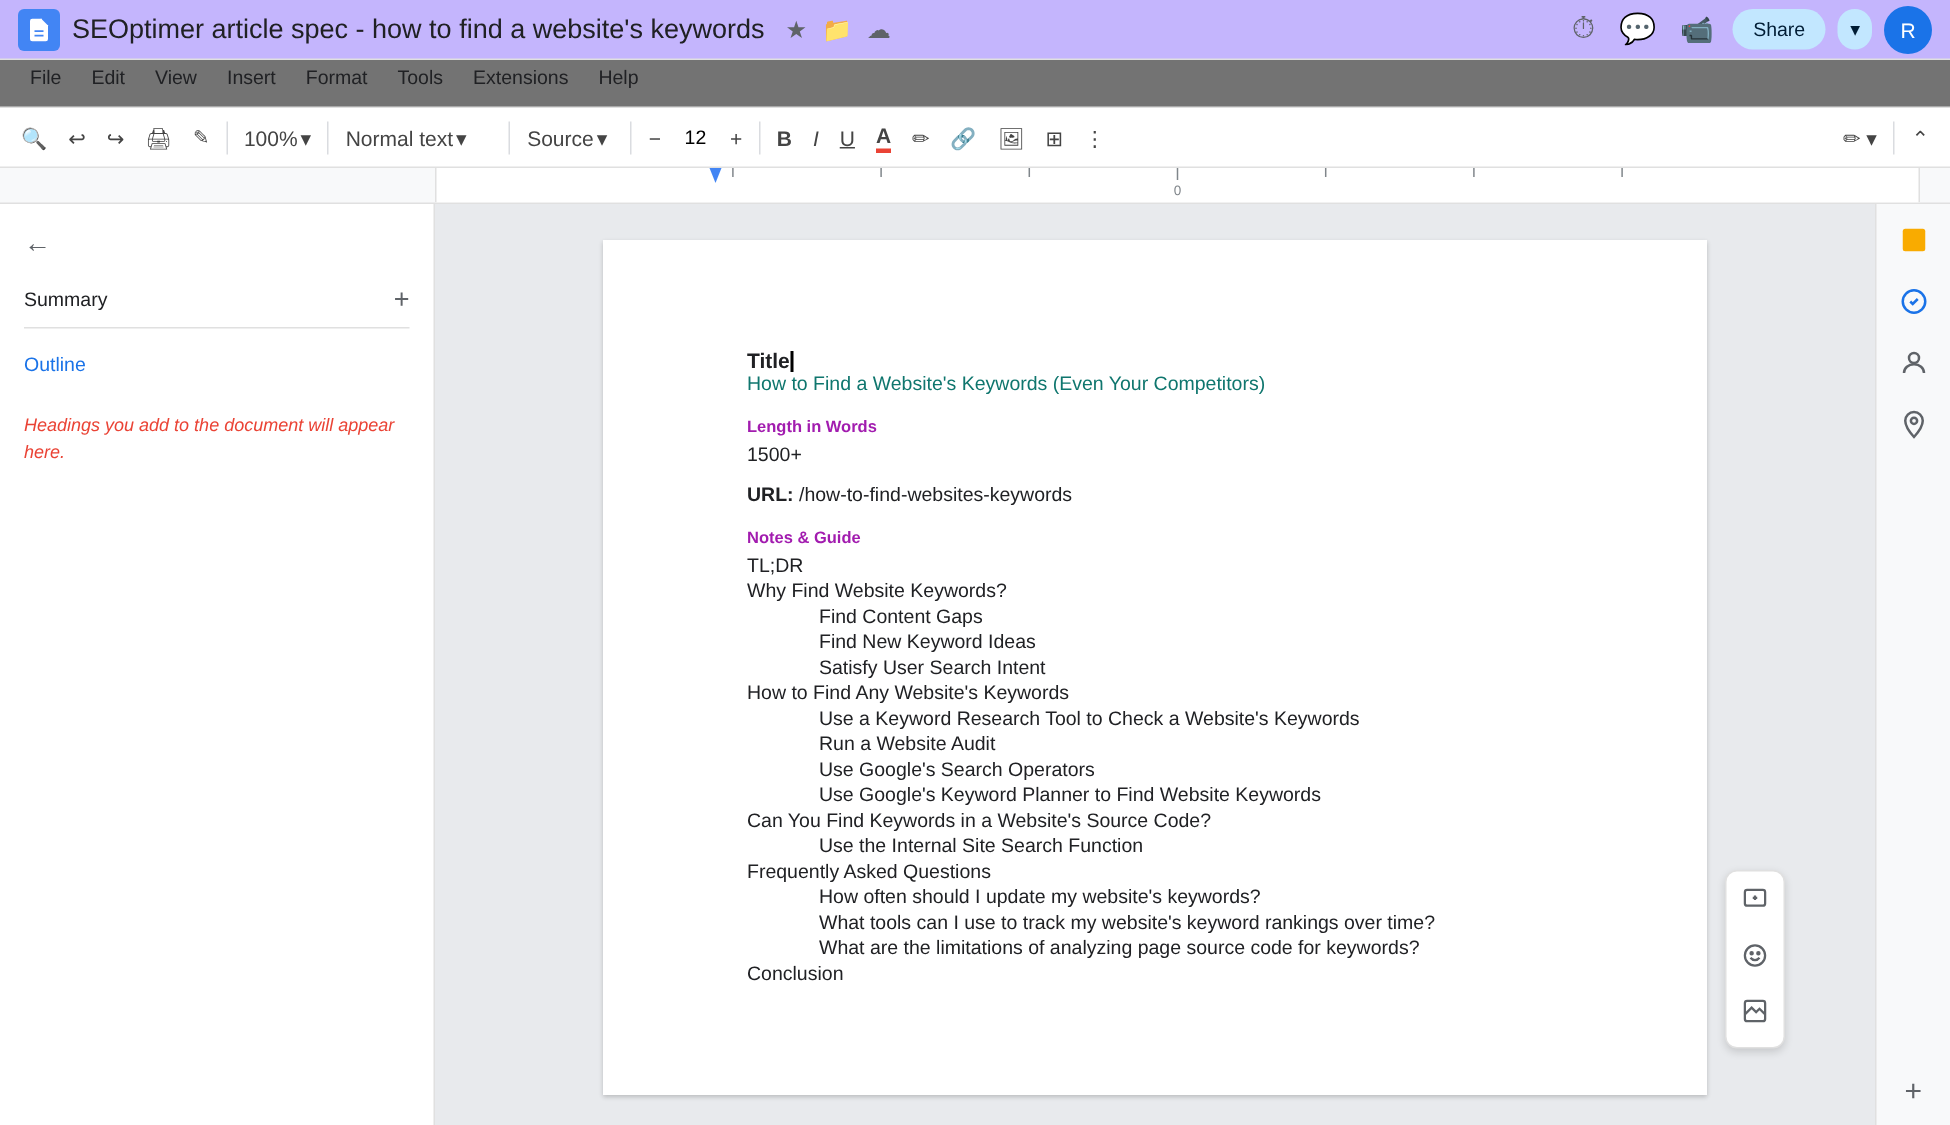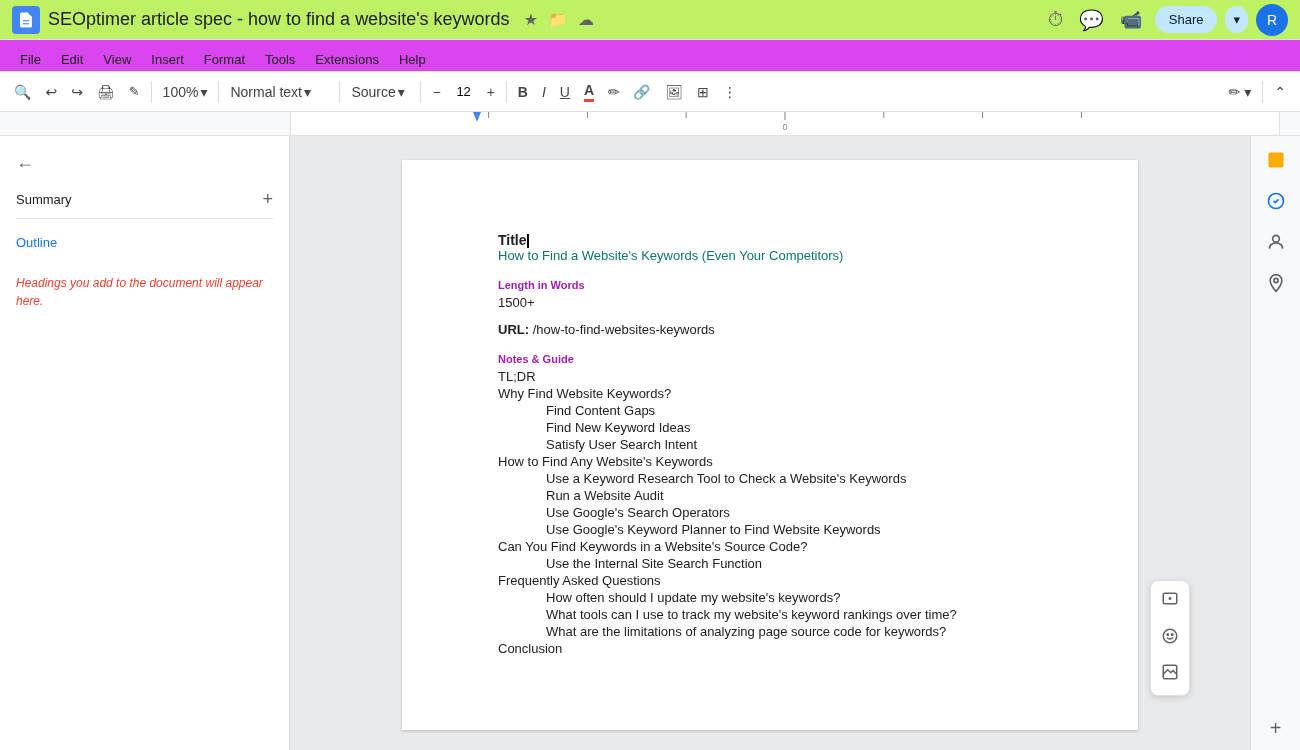--- a/index.html
+++ b/index.html
@@ -1,39 +1,39 @@
 <!DOCTYPE html>
 <html><head>
   <meta charset="utf-8">
   <style>
     * { margin: 0; padding: 0; box-sizing: border-box; }
     body { font-family: Arial, sans-serif; font-size: 13px; background: #f0f0f0; overflow: hidden; width: 1300px; height: 750px; }
 
     
     .title-bar {
       display: flex; align-items: center; height: 40px;
-      background: #bef264; padding: 0 12px; gap: 8px;
+      background: #c4b5fd; padding: 0 12px; gap: 8px;
       border-bottom: 1px solid #e0e0e0;
     }
     .doc-icon { width: 28px; height: 28px; background: #4285f4; border-radius: 4px; display: flex; align-items: center; justify-content: center; flex-shrink: 0; }
     .doc-icon svg { width: 18px; height: 18px; }
     .title-text { font-size: 18px; color: #202124; font-family: 'Arial', sans-serif; font-weight: 400; }
     .title-icons { display: flex; align-items: center; gap: 6px; margin-left: 4px; }
     .title-icon-btn { background: none; border: none; cursor: pointer; color: #5f6368; padding: 2px; font-size: 16px; }
     .spacer { flex: 1; }
     .header-right { display: flex; align-items: center; gap: 8px; }
     .header-icon-btn { background: none; border: none; cursor: pointer; color: #5f6368; font-size: 18px; padding: 4px; border-radius: 50%; }
     .share-btn { background: #c2e7ff; border: none; border-radius: 20px; padding: 6px 14px; font-size: 13px; cursor: pointer; color: #001d35; font-weight: 500; display: flex; align-items: center; gap: 4px; }
     .share-dropdown { background: #c2e7ff; border: none; border-radius: 20px; padding: 6px 8px; font-size: 13px; cursor: pointer; color: #001d35; }
     .user-avatar { width: 32px; height: 32px; border-radius: 50%; background: #1a73e8; color: white; display: flex; align-items: center; justify-content: center; font-weight: 500; font-size: 14px; cursor: pointer; }
 
     
     .menu-bar {
-      display: flex; align-items: flex-end; height: 32px;
-      background: #d946ef; padding: 0 12px; gap: 4px;
+      display: flex; align-items: flex-start; height: 32px;
+      background: #737373; padding: 0 12px; gap: 4px;
       border-bottom: 1px solid #e0e0e0;
     }
     .menu-item { background: none; border: none; cursor: pointer; padding: 4px 8px; font-size: 13px; color: #202124; border-radius: 4px; }
 
     
     .toolbar {
       display: flex; align-items: center; height: 40px;
       background: white; padding: 0 8px; gap: 2px;
       border-bottom: 1px solid #e0e0e0; overflow: hidden;
     }

